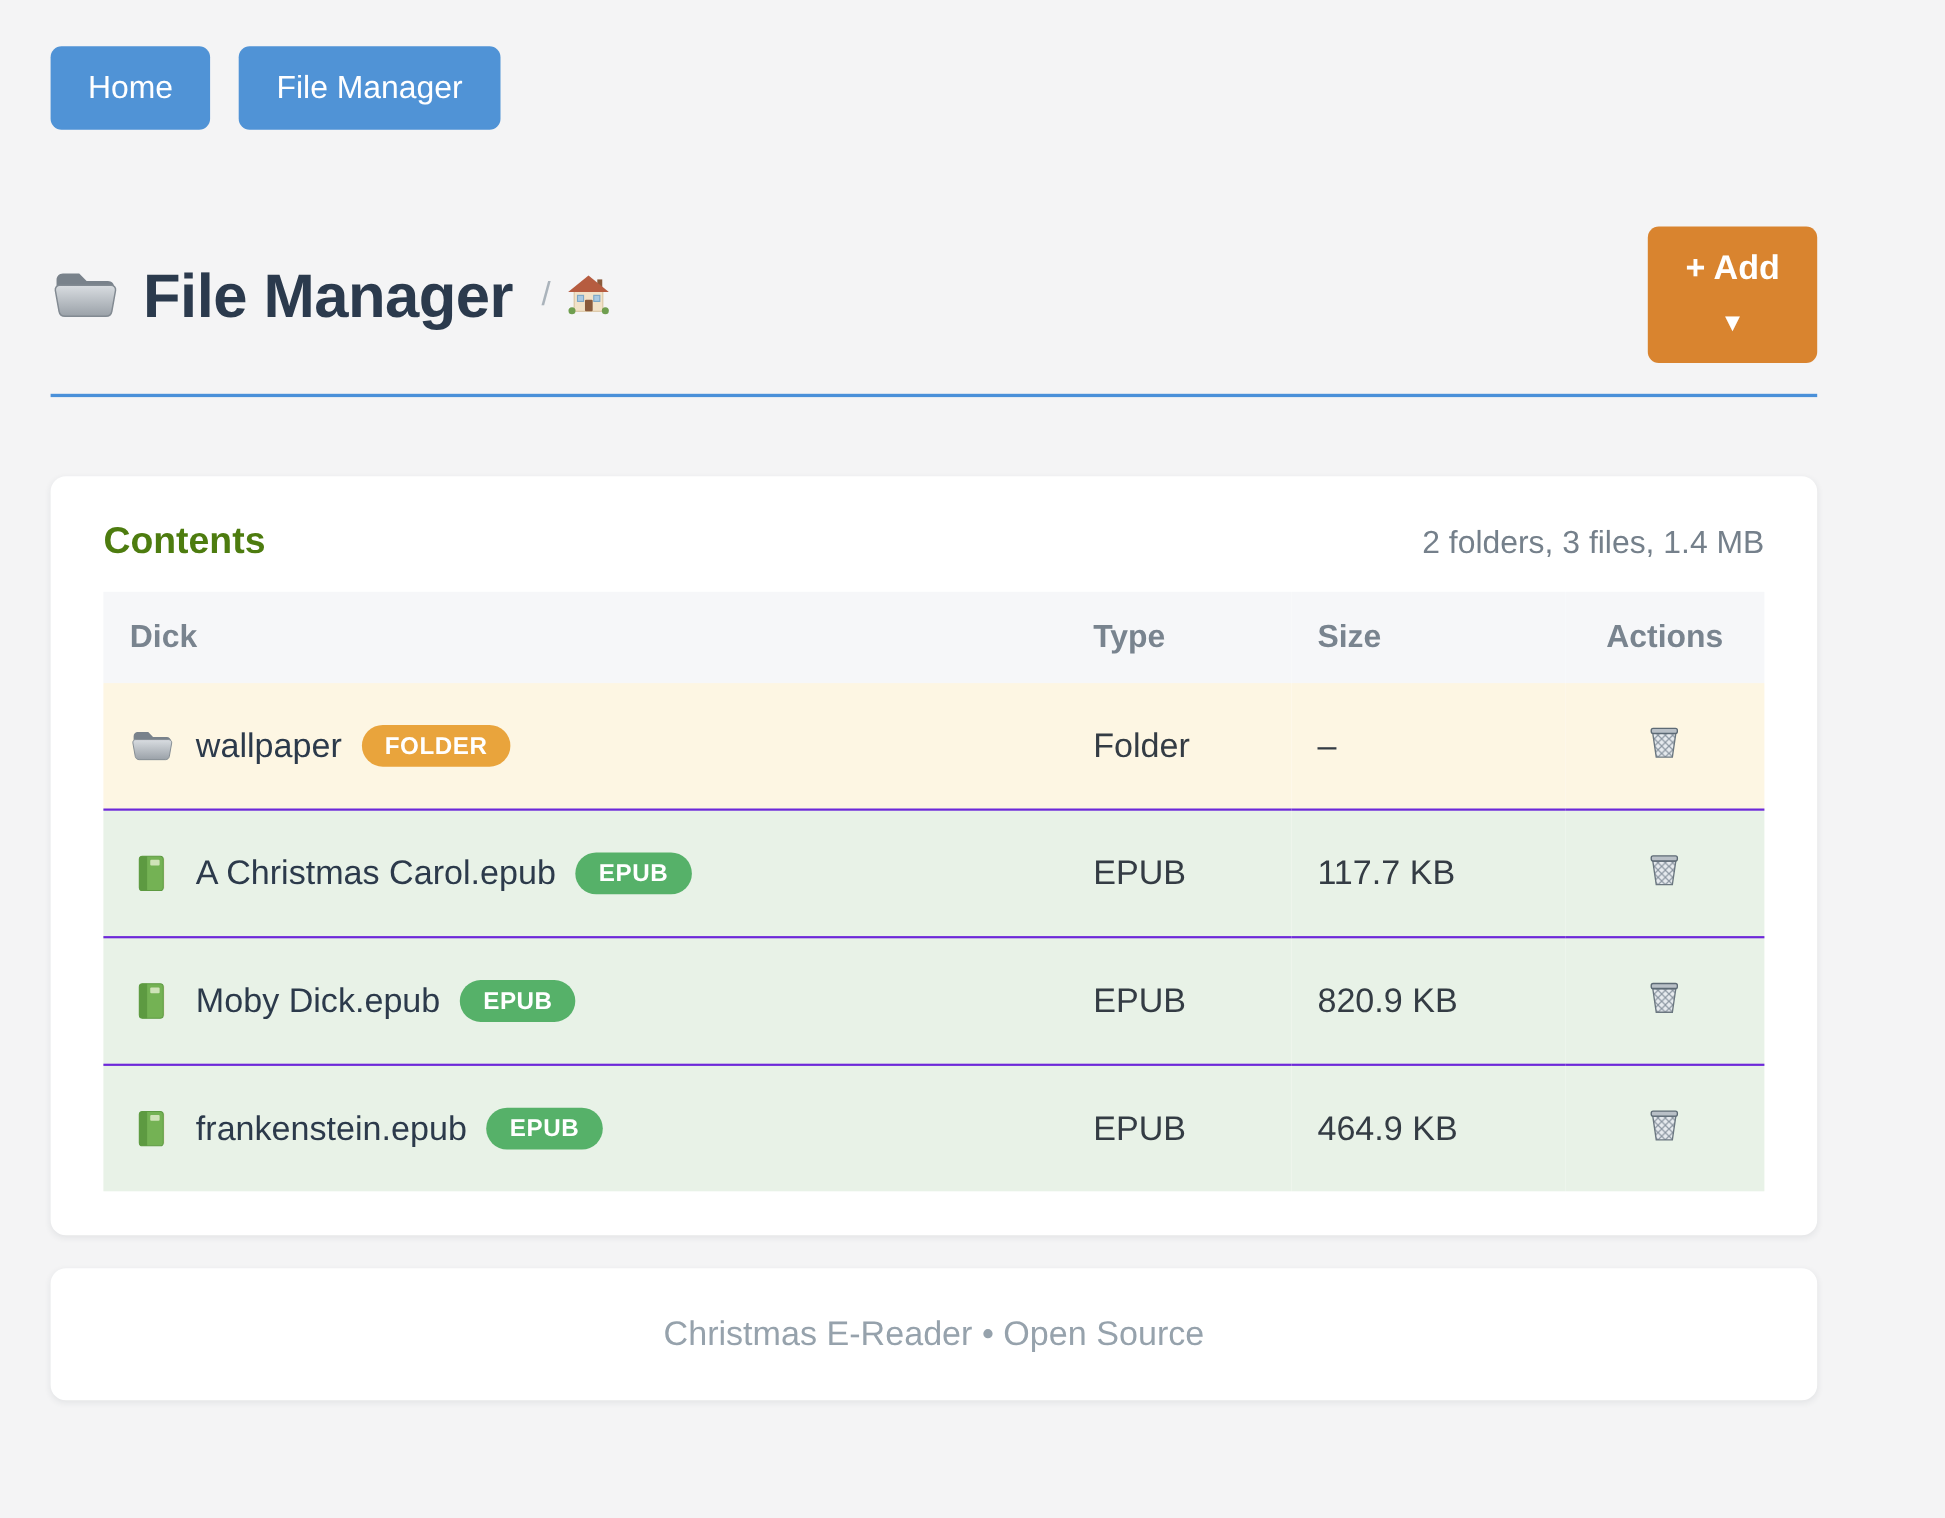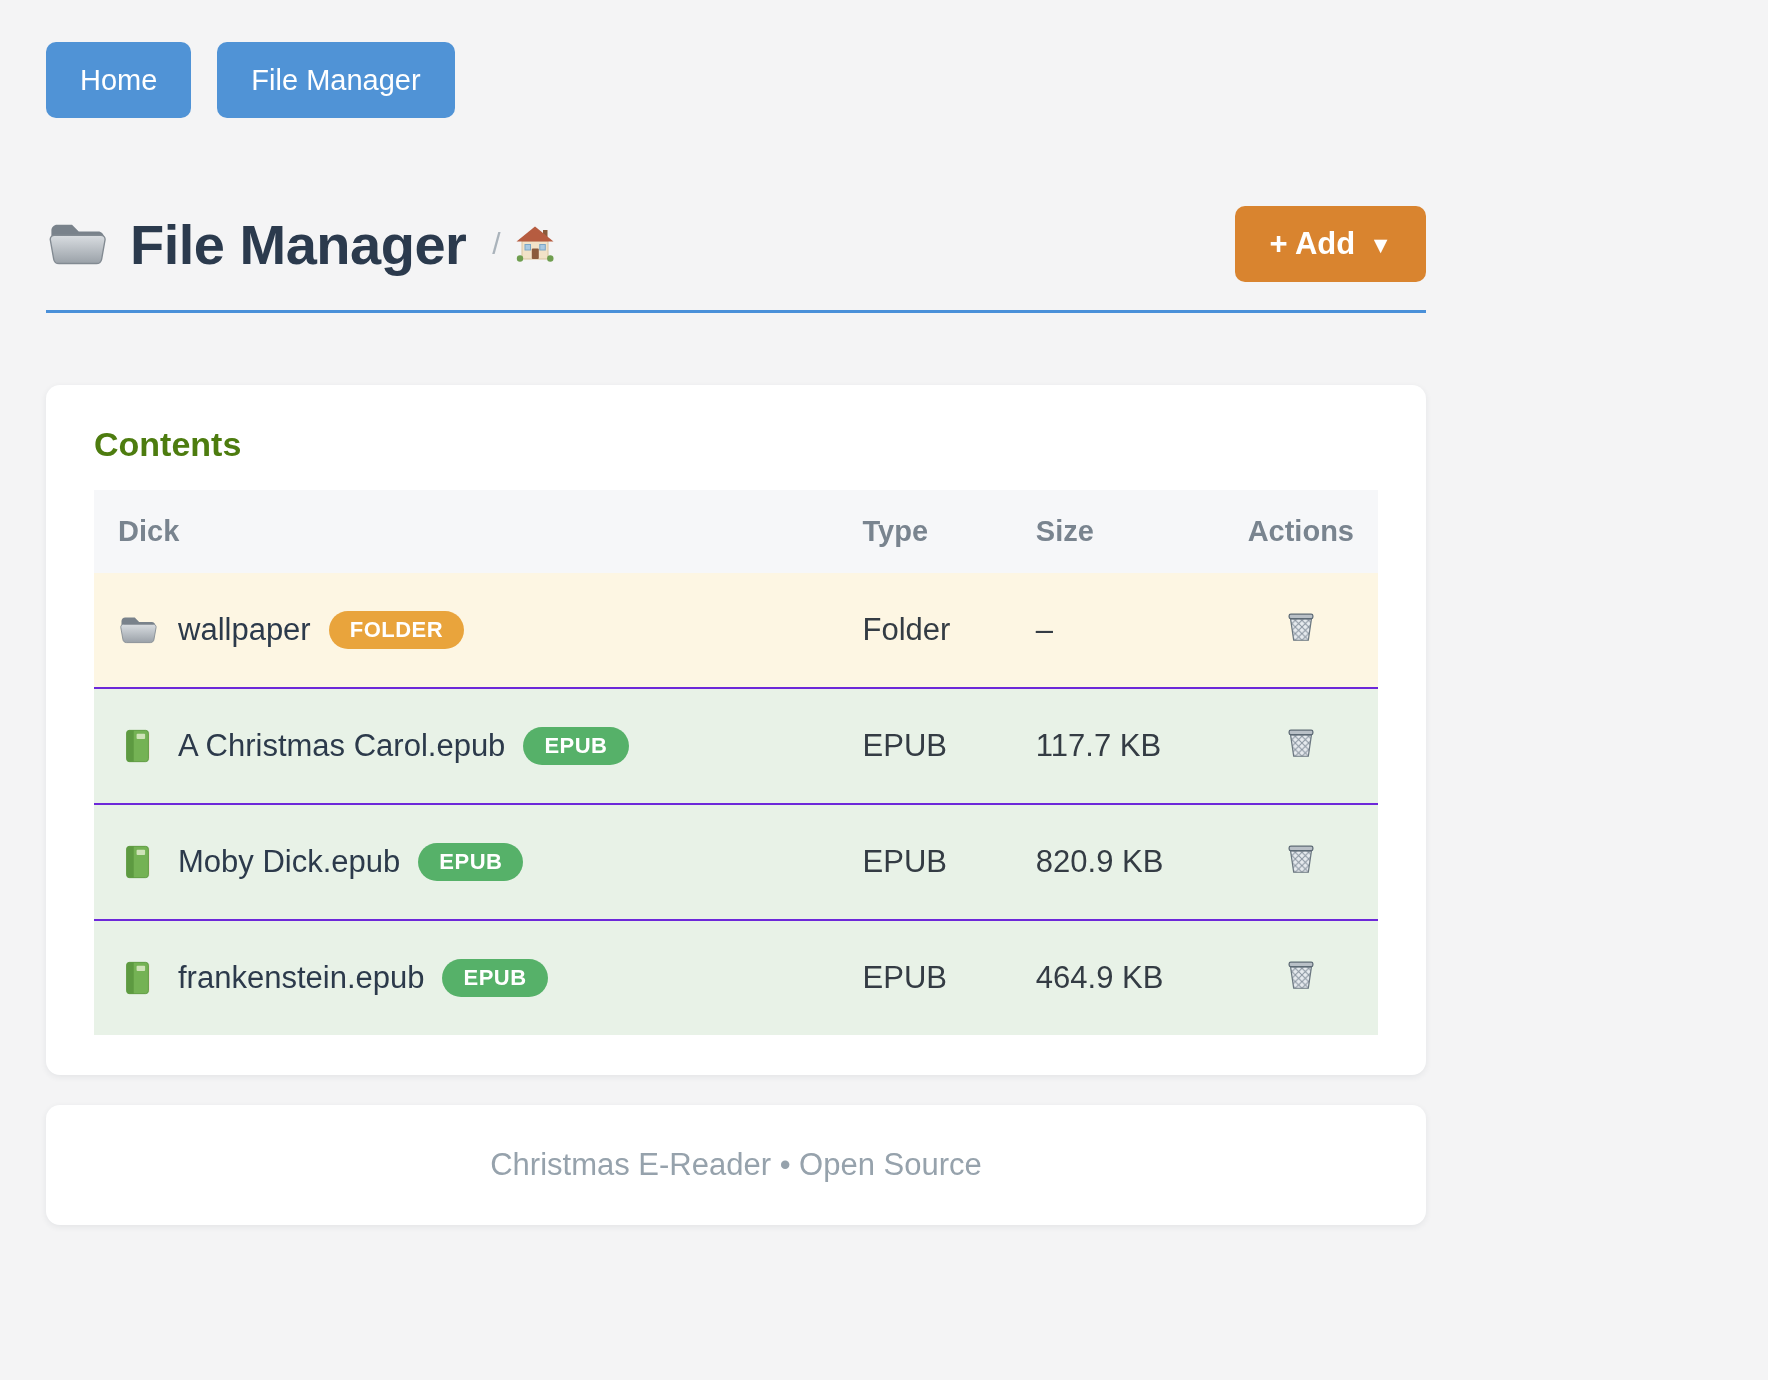--- a/index.html
+++ b/index.html
@@ -4,42 +4,42 @@
 <style>
   * { box-sizing: border-box; margin: 0; padding: 0; }
   html, body { background: #f4f4f5; }
   body {
     width: 1768px; height: 1380px;
     font-family: "Liberation Sans", "DejaVu Sans", sans-serif;
     padding: 42px 0 0 46px;
     overflow: hidden;
     color: #2c3a4b;
   }
-  .wrap { width: 1380px; }
+  .wrap { width: 1606px; }
 
   
   .nav-row { display: flex; gap: 26px; }
   .nav-btn {
     background: #5093d6; color: #ffffff; border: none;
     font-family: inherit; font-size: 29px; line-height: 34px;
     padding: 21px 34px; border-radius: 10px; cursor: pointer;
   }
 
   
   .title-row { display: flex; align-items: center; justify-content: space-between; margin-top: 88px; }
   .title-left { display: flex; align-items: center; }
   .title-folder { width: 62px; height: 52px; margin-right: 22px; }
   .page-title { font-size: 56px; font-weight: bold; color: #2b3a4d; letter-spacing: -0.5px; }
   .crumb-sep { font-size: 30px; color: #aab3bb; margin-left: 26px; font-weight: normal; }
   .crumb-home { width: 40px; height: 38px; margin-left: 14px; cursor: pointer; }
   .add-btn {
     background: #d9842f; color: #fff; border: none; cursor: pointer;
     font-family: inherit; font-size: 31px; font-weight: bold; line-height: 34px;
     padding: 21px 34px; border-radius: 10px;
-    display: flex; align-items: center; gap: 14px;
+    display: flex; align-items: center; gap: 14px; flex-direction: column;
   }
   .add-caret { font-size: 23px; position: relative; top: 1px; }
 
   .rule { border-bottom: 3px solid #4a90d9; margin-top: 28px; }
 
   
   .card {
     background: #ffffff; border-radius: 14px;
     box-shadow: 0 2px 6px rgba(40,50,60,0.08);
   }
@@ -146,20 +146,21 @@
       <span>+ Add</span>
       <span class="add-caret">▼</span>
     </button>
   </div>
 
   <div class="rule"></div>
 
   <div class="card contents-card">
     <div class="card-head">
       <span class="contents-heading">Contents</span>
+      <span class="summary">2 folders, 3 files, 1.4 MB</span>
     </div>
 
     <table>
       <colgroup>
         <col class="c-name">
           <col class="c-type">
           <col class="c-size">
           <col class="c-actions">
       </colgroup>
       <thead>

